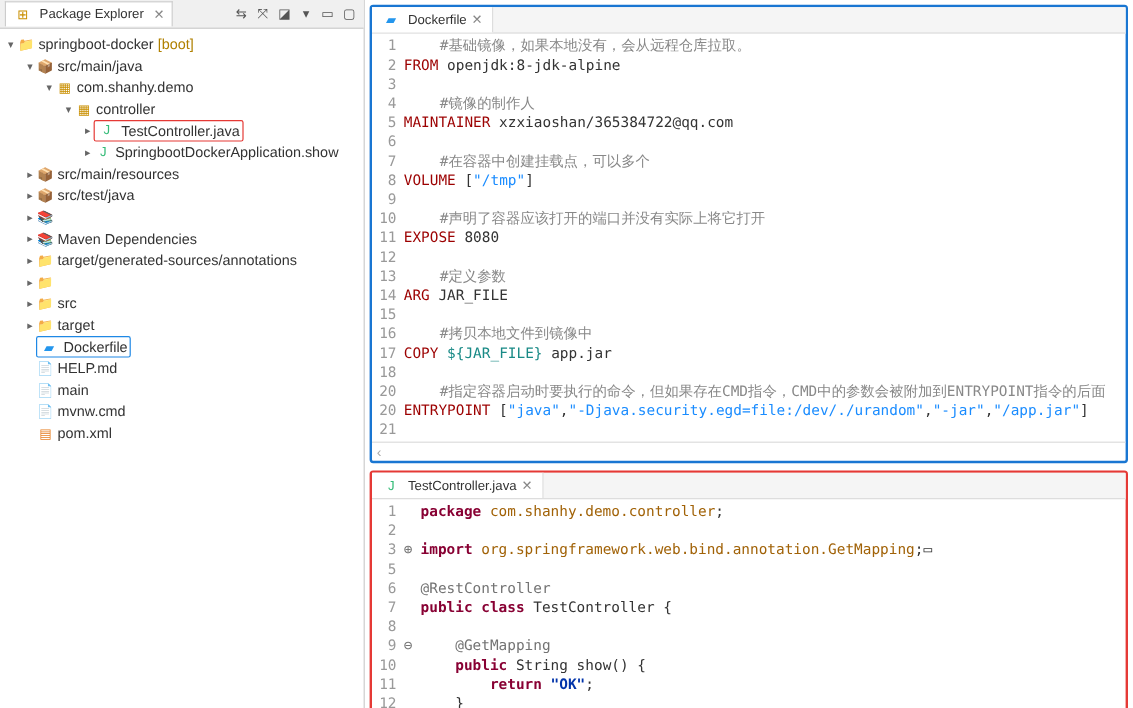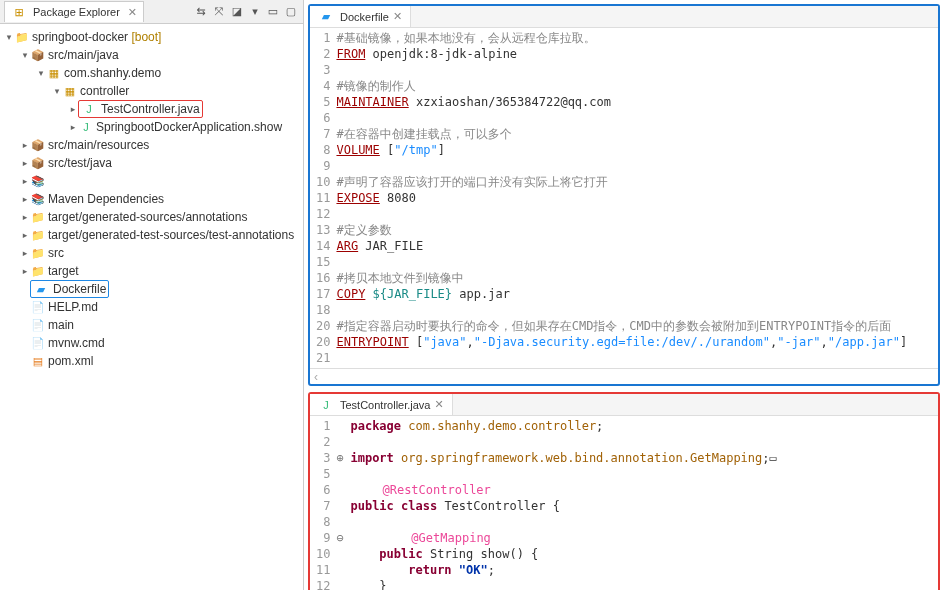--- a/index.html
+++ b/index.html
@@ -22,27 +22,27 @@
 .editor-box { border-radius: 3px; display: flex; flex-direction: column; flex-shrink: 0; }
 .editor-blue { border: 2px solid #1976d2; }
 .editor-red { border: 2px solid #e53935; }
 .editor-tabs { display: flex; background: #f5f5f5; border-bottom: 1px solid #ddd; height: 22px; }
 .editor-tab { display: flex; align-items: center; gap: 4px; padding: 2px 8px; background: #fff; border-right: 1px solid #ddd; font-size: 11px; }
 .editor-tab .close { color: #888; }
 .code-area { display: flex; font-family: Consolas, monospace; font-size: 12px; line-height: 16px; padding: 2px 0; }
 .gutter { text-align: right; color: #999; padding: 0 6px; user-select: none; }
 .gutter-extra { width: 14px; color: #777; }
 .code { white-space: pre; }
-.c-comment { color: #888; }
+.c-comment { color: #888; margin-left: 30px; }
 .c-keyword { color: #880033; font-weight: bold; }
 .c-keyword2 { color: #0033aa; font-weight: bold; }
 .c-string { color: #1a8cff; }
-.c-cmd { color: #9c0000; text-decoration: underline; }
+.c-cmd { color: #9c0000; }
 .c-var { color: #198a86; }
-.c-anno { color: #ec4899; margin-left: 32px; }
+.c-anno { color: #737373; }
 .c-pkg { color: #a16207; }
 .hscroll { height: 16px; border-top: 1px solid #ddd; display: flex; align-items: center; padding-left: 4px; color: #aaa; }
 .lvl0{padding-left:4px}.lvl1{padding-left:20px}.lvl2{padding-left:36px}.lvl3{padding-left:52px}.lvl4{padding-left:68px}
 </style>
 </head>
 <body>
 
 <div class="left-panel">
   <div class="panel-header">
     <div class="panel-title">
@@ -112,21 +112,20 @@
         <span class="tree-label">Maven Dependencies</span>
       </div>
     <div class="tree-item lvl1">
         <span class="arrow">▸</span>
         <span class="icon" style="color:#c98f00">📁</span>
         <span class="tree-label">target/generated-sources/annotations</span>
       </div>
     <div class="tree-item lvl1">
         <span class="arrow">▸</span>
         <span class="icon" style="color:#c98f00">📁</span>
-        <span class="tree-label">target/generated-test-sources/test-annotations</span>
       </div>
     <div class="tree-item lvl1">
         <span class="arrow">▸</span>
         <span class="icon" style="color:#c98f00">📁</span>
         <span class="tree-label">src</span>
       </div>
     <div class="tree-item lvl1">
         <span class="arrow">▸</span>
         <span class="icon" style="color:#c98f00">📁</span>
         <span class="tree-label">target</span>

